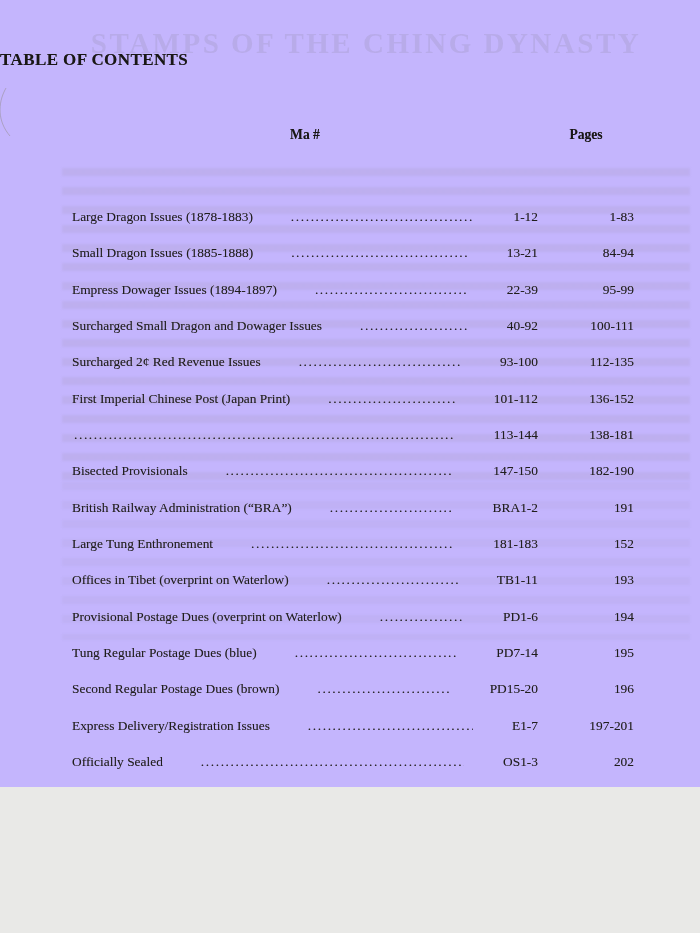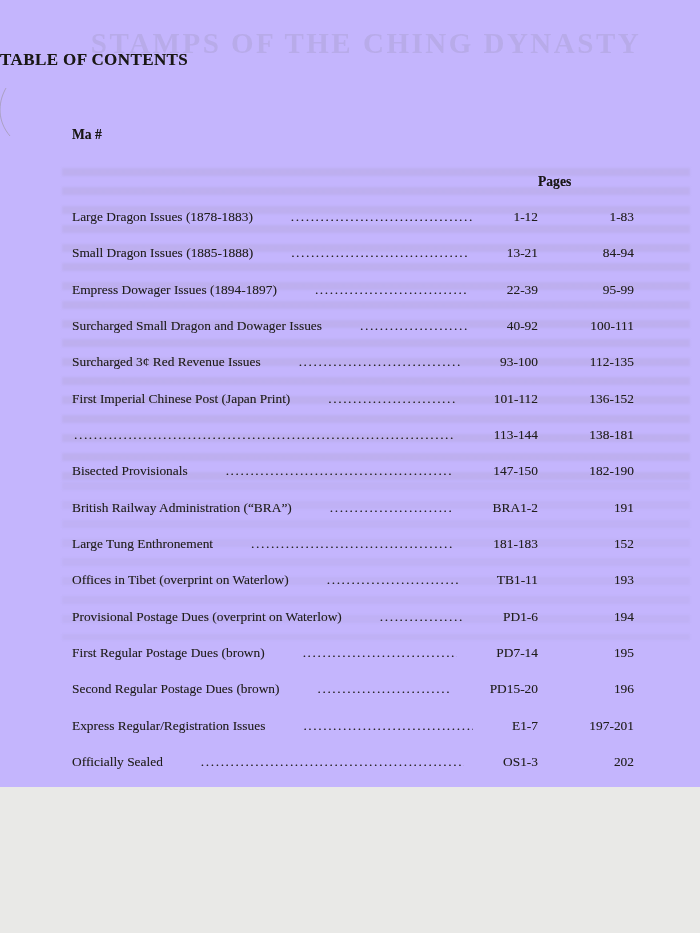--- a/index.html
+++ b/index.html
@@ -64,22 +64,22 @@
 
   .header-row {
     position: absolute;
     top: 127px; left: 72px; width: 562px;
     display: flex;
     font-weight: bold;
     font-size: 13.6px;
     color: #181614;
     text-shadow: 0 0 0.5px rgba(30,25,20,0.4);
   }
-  .header-ma   { flex: 0 0 466px; text-align: left; }
-  .header-pages{ flex: 0 0 96px;  text-align: left; margin-top: 47px; }
+  .header-ma   { flex: 0 0 466px; text-align: center; }
+  .header-pages{ flex: 0 0 96px;  text-align: center; }
 
   .toc {
     position: absolute;
     top: 177px; left: 72px; width: 562px;
   }
   .toc-row {
     display: flex;
     align-items: baseline;
     height: 36.33px;
     font-size: 13.4px;
@@ -158,21 +158,21 @@
     <span class="entry-main">
       <span class="entry-title">Surcharged Small Dragon and Dowager Issues</span>
       <span class="dot-leader">........................................................................................................................................................................................................</span>
       <span class="ma-number">40-92</span>
     </span>
     <span class="page-range">100-111</span>
   </div>
 
   <div class="toc-row">
     <span class="entry-main">
-      <span class="entry-title">Surcharged 3¢ Red Revenue Issues</span>
+      <span class="entry-title">Surcharged 2¢ Red Revenue Issues</span>
       <span class="dot-leader">........................................................................................................................................................................................................</span>
       <span class="ma-number">93-100</span>
     </span>
     <span class="page-range">112-135</span>
   </div>
 
   <div class="toc-row">
     <span class="entry-main">
       <span class="entry-title">First Imperial Chinese Post (Japan Print)</span>
       <span class="dot-leader">........................................................................................................................................................................................................</span>
@@ -229,39 +229,39 @@
     <span class="entry-main">
       <span class="entry-title">Provisional Postage Dues (overprint on Waterlow)</span>
       <span class="dot-leader">........................................................................................................................................................................................................</span>
       <span class="ma-number">PD1-6</span>
     </span>
     <span class="page-range">194</span>
   </div>
 
   <div class="toc-row">
     <span class="entry-main">
-      <span class="entry-title">First Regular Postage Dues (brown)</span>
+      <span class="entry-title">Tung Regular Postage Dues (blue)</span>
       <span class="dot-leader">........................................................................................................................................................................................................</span>
       <span class="ma-number">PD7-14</span>
     </span>
     <span class="page-range">195</span>
   </div>
 
   <div class="toc-row">
     <span class="entry-main">
       <span class="entry-title">Second Regular Postage Dues (brown)</span>
       <span class="dot-leader">........................................................................................................................................................................................................</span>
       <span class="ma-number">PD15-20</span>
     </span>
     <span class="page-range">196</span>
   </div>
 
   <div class="toc-row">
     <span class="entry-main">
-      <span class="entry-title">Express Regular/Registration Issues</span>
+      <span class="entry-title">Express Delivery/Registration Issues</span>
       <span class="dot-leader">........................................................................................................................................................................................................</span>
       <span class="ma-number">E1-7</span>
     </span>
     <span class="page-range">197-201</span>
   </div>
 
   <div class="toc-row">
     <span class="entry-main">
       <span class="entry-title">Officially Sealed</span>
       <span class="dot-leader">........................................................................................................................................................................................................</span>

